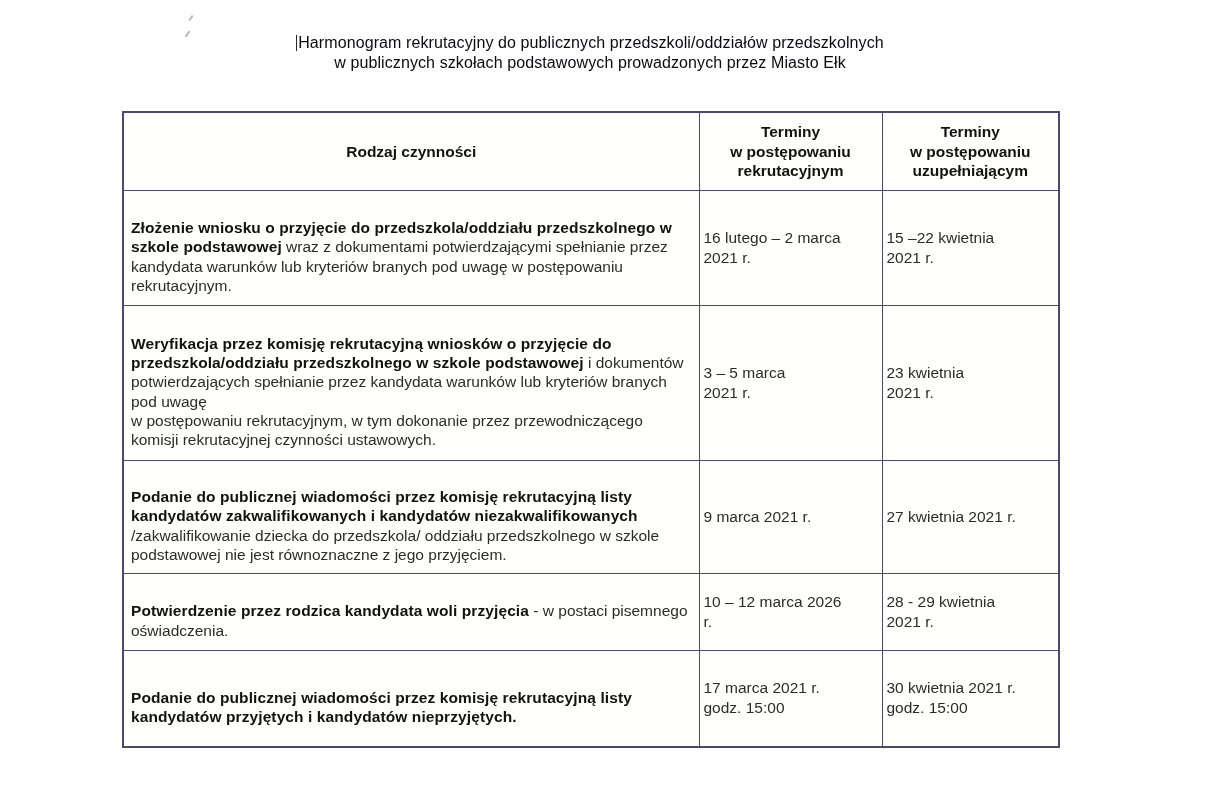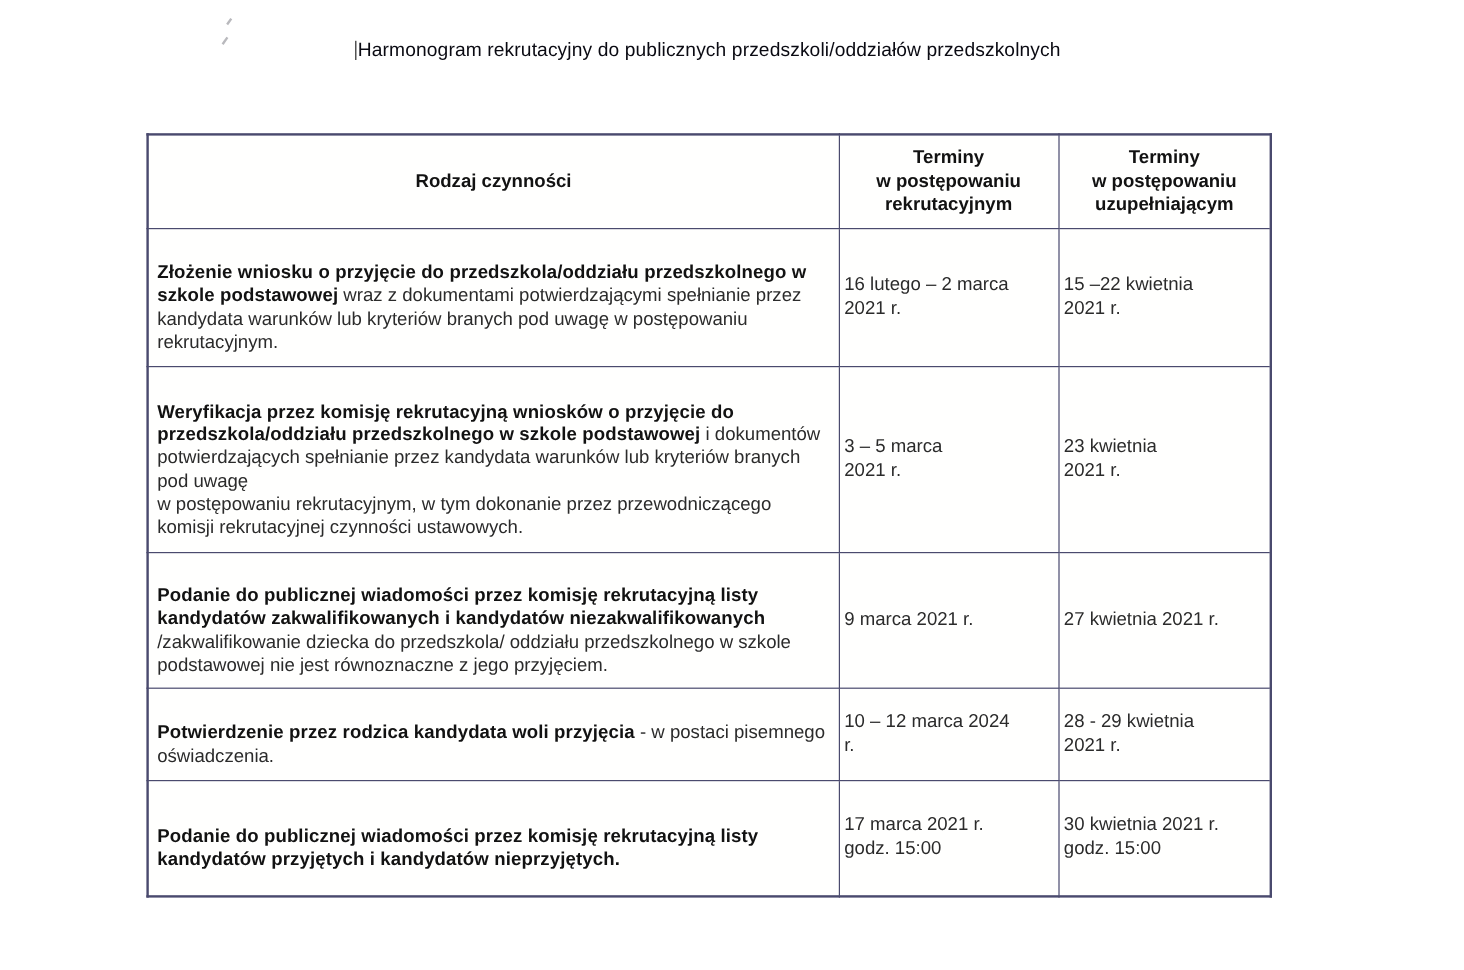--- a/index.html
+++ b/index.html
@@ -106,20 +106,21 @@
 </head>
 <body>
 
 <div class="page">
 
   <div class="artifact a1"></div>
   <div class="artifact a2"></div>
 
   <div class="title-block">
     <div><span class="text-cursor"></span><span>Harmonogram rekrutacyjny do publicznych przedszkoli/oddziałów przedszkolnych</span></div>
+    <div>w publicznych szkołach podstawowych prowadzonych przez Miasto Ełk</div>
   </div>
 
   <table class="schedule">
     <colgroup>
       <col class="c-activity">
       <col class="c-rec">
       <col class="c-sup">
     </colgroup>
     <tbody>
         <tr style="height:78px;">
@@ -146,21 +147,21 @@
       <td class="term">23 kwietnia
 2021 r.</td>
     </tr>
     <tr style="height:113px;">
       <td class="activity"><span class="lead">Podanie do publicznej wiadomości przez komisję rekrutacyjną listy kandydatów zakwalifikowanych i kandydatów niezakwalifikowanych</span><span> /zakwalifikowanie dziecka do przedszkola/ oddziału przedszkolnego w szkole podstawowej nie jest równoznaczne z jego przyjęciem.</span></td>
       <td class="term">9 marca 2021 r.</td>
       <td class="term">27 kwietnia 2021 r.</td>
     </tr>
     <tr style="height:77px;margin-left:24px;">
       <td class="activity"><span class="lead">Potwierdzenie przez rodzica kandydata woli przyjęcia</span><span> - w postaci pisemnego oświadczenia.</span></td>
-      <td class="term">10 – 12 marca 2024
+      <td class="term">10 – 12 marca 2026
 r.</td>
       <td class="term">28 - 29 kwietnia
 2021 r.</td>
     </tr>
     <tr style="height:97px;">
       <td class="activity"><span class="lead">Podanie do publicznej wiadomości przez komisję rekrutacyjną listy kandydatów przyjętych i kandydatów nieprzyjętych.</span><span></span></td>
       <td class="term">17 marca 2021 r.
 godz. 15:00</td>
       <td class="term">30 kwietnia 2021 r.
 godz. 15:00</td>

